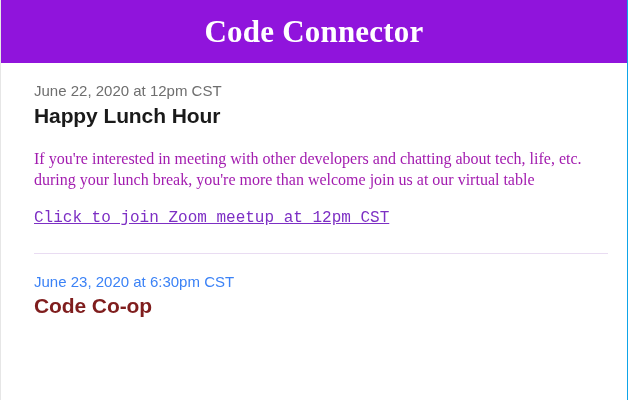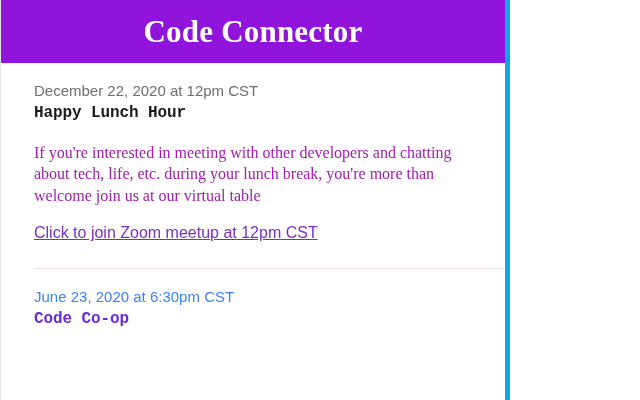--- a/index.html
+++ b/index.html
@@ -8,26 +8,26 @@
   }
   body {
     width: 640px;
     height: 400px;
     overflow: hidden;
     background: #ffffff;
     font-family: "Liberation Sans", sans-serif;
   }
 
   .page {
-    width: 510px;
+    width: 628px;
     height: 400px;
     box-sizing: border-box;
     background: #ffffff;
     border-left: 1px solid #e6e6e6;
-    border-right: 5px solid #0ea5e9;
+    border-right: 1px solid #0ea5e9;
     position: relative;
     overflow: hidden;
   }
 
   
   .site-header {
     height: 63px;
     background: #9014dc;
     display: flex;
     align-items: center;
@@ -54,50 +54,50 @@
     padding-top: 18px;
   }
   .event-date {
     font-family: "Liberation Sans", sans-serif;
     font-size: 15px;
     color: #6e6e6e;
     line-height: 1.3;
     margin: 0 0 2px 0;
   }
   .event-title {
-    font-family: Liberation Mono, monospace;
+    font-family: Liberation Sans, sans-serif;
     font-weight: bold;
-    font-size: 16px;
+    font-size: 21px;
     color: #1a1a1a;
     line-height: 1.25;
     margin: 0;
     letter-spacing: -0.1px;
   }
   .event-body {
     font-family: "Liberation Serif", serif;
     font-size: 16px;
     color: #a21caf;
     line-height: 1.35;
     margin: 19px 0 0 0;
     max-width: 570px;
   }
   .event-link {
     display: inline-block;
-    font-family: Liberation Sans, sans-serif;
+    font-family: Liberation Mono, monospace;
     font-size: 16px;
     color: #7d2fc4;
     text-decoration: underline;
     margin-top: 17px;
     line-height: 1.3;
     cursor: pointer;
   }
 
   
   .event--faded .event-date { color: #3b82f6; }
-  .event--faded .event-title { color: #6d28d9; }
+  .event--faded .event-title { color: #7f1d1d; }
   .event--faded .event-body { color: #a0a0a0; }
 
   .divider {
     border: 0;
     border-top: 1px solid #e9dcf2;
     margin: 24px 0 0 0;
     width: 574px;
   }
 </style>
 </head>
@@ -105,21 +105,21 @@
 
 <div class="page">
 
   <header class="site-header">
     <h1 class="site-title">Code Connector</h1>
   </header>
 
   <main class="content">
 
     <article class="event">
-      <p class="event-date">December 22, 2020 at 12pm CST</p>
+      <p class="event-date">June 22, 2020 at 12pm CST</p>
       <h2 class="event-title">Happy Lunch Hour</h2>
       <p class="event-body">If you're interested in meeting with other developers and chatting about tech, life, etc. during your lunch break, you're more than welcome join us at our virtual table</p>
       <a class="event-link">Click to join Zoom meetup at 12pm CST</a>
     </article>
 
     <hr class="divider">
 
     <article class="event event--faded">
       <p class="event-date">June 23, 2020 at 6:30pm CST</p>
       <h2 class="event-title">Code Co-op</h2>

